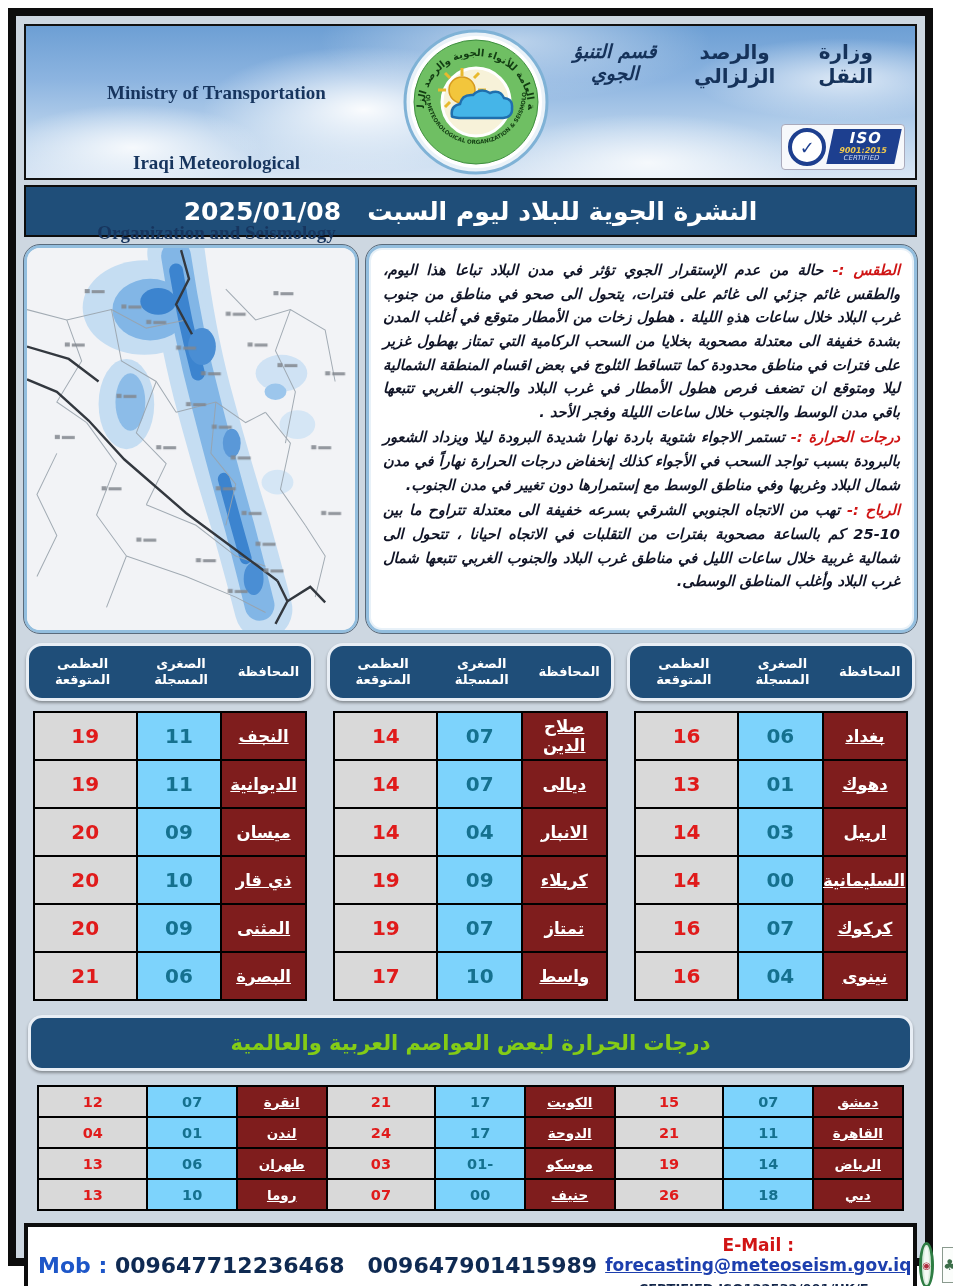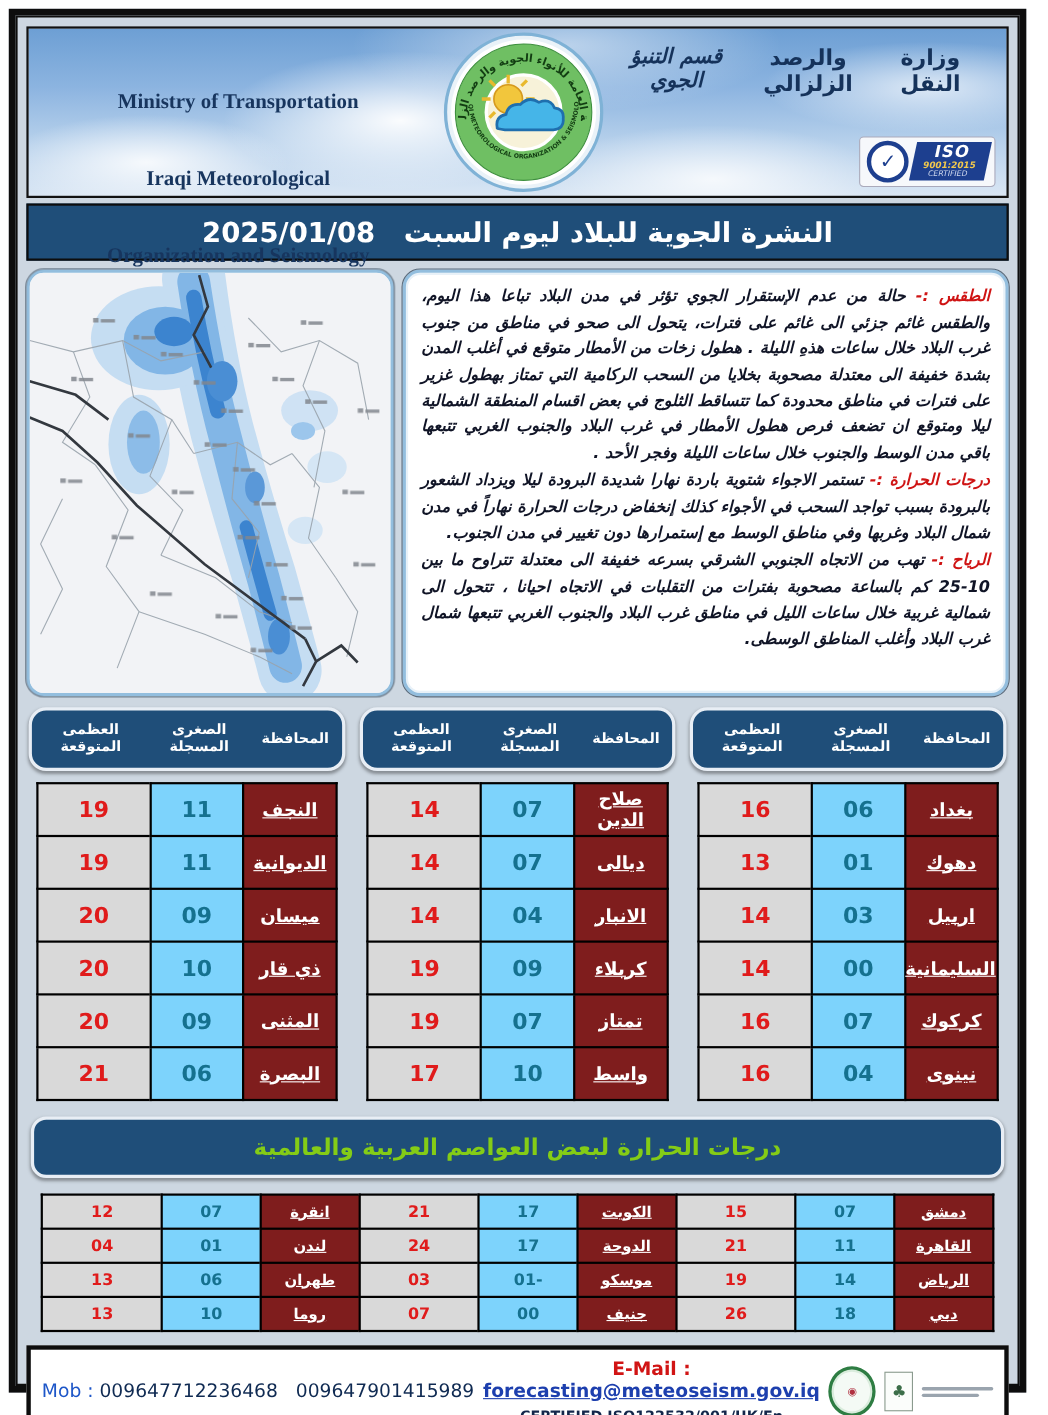--- a/index.html
+++ b/index.html
@@ -52,21 +52,21 @@
   
   .cap-bar{margin:14px 4px 0;background:#1f4e79;border:3px solid #e8eef5;border-radius:14px;box-shadow:0 2px 3px rgba(0,0,0,.35);height:50px;display:flex;align-items:center;justify-content:center;}
   .cap-bar div{color:#84cc16;font-weight:bold;font-size:21px;}
   table.caps{width:97%;margin:14px auto 0;border-collapse:collapse;table-layout:fixed;direction:rtl;}
   table.caps td{border:2px solid #000;height:27px;text-align:center;font-weight:bold;font-size:14.5px;}
   table.caps td.city{font-size:13.5px;}
   table.caps td.mn{font-size:14.5px;}
   table.caps td.mx{font-size:14.5px;}
   
   .footer{margin-top:12px;height:76px;background:#fff;border:4px solid #0d0d0d;display:flex;align-items:center;padding:0 10px;gap:8px;}
-  .foot-mob{font-weight:normal;font-size:17px;color:#0f2a52;white-space:nowrap;}
+  .foot-mob{font-weight:bold;font-size:22px;color:#0f2a52;white-space:nowrap;}
   .foot-mob .b{color:#1d56c8;}
   .foot-mail{flex:1;text-align:center;}
   .foot-mail .line1{font-weight:bold;font-size:17px;}
   .foot-mail .red{color:#d11414;}
   .foot-mail a{color:#1d3fae;text-decoration:underline;font-weight:bold;}
   .foot-mail .cert{font-size:13px;color:#13264a;margin-top:6px;font-weight:bold;}
   .seal{width:40px;height:40px;border-radius:50%;border:3px solid #2e7d43;display:flex;align-items:center;justify-content:center;color:#b03040;font-size:10px;font-weight:bold;background:#f4faf5;box-shadow:0 0 0 2px #d9ecdc inset;}
   .badge{width:26px;height:34px;border:1px solid #8a9a8e;background:#fbfdfb;display:flex;align-items:center;justify-content:center;color:#3c6e49;font-size:15px;}
   .tinytxt{width:70px;}
   .tinytxt i{display:block;height:3px;background:#9aa4ae;margin:3px 0;border-radius:2px;}

